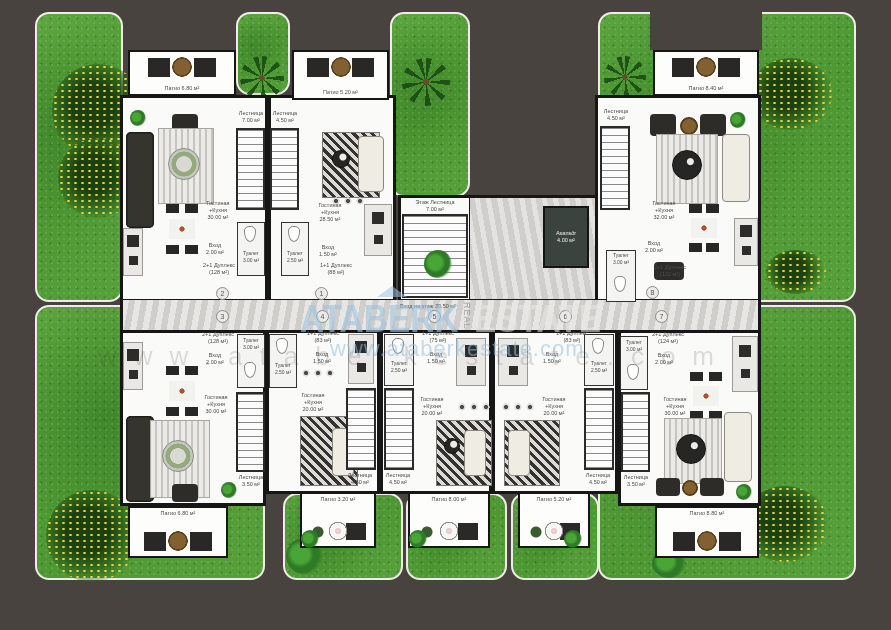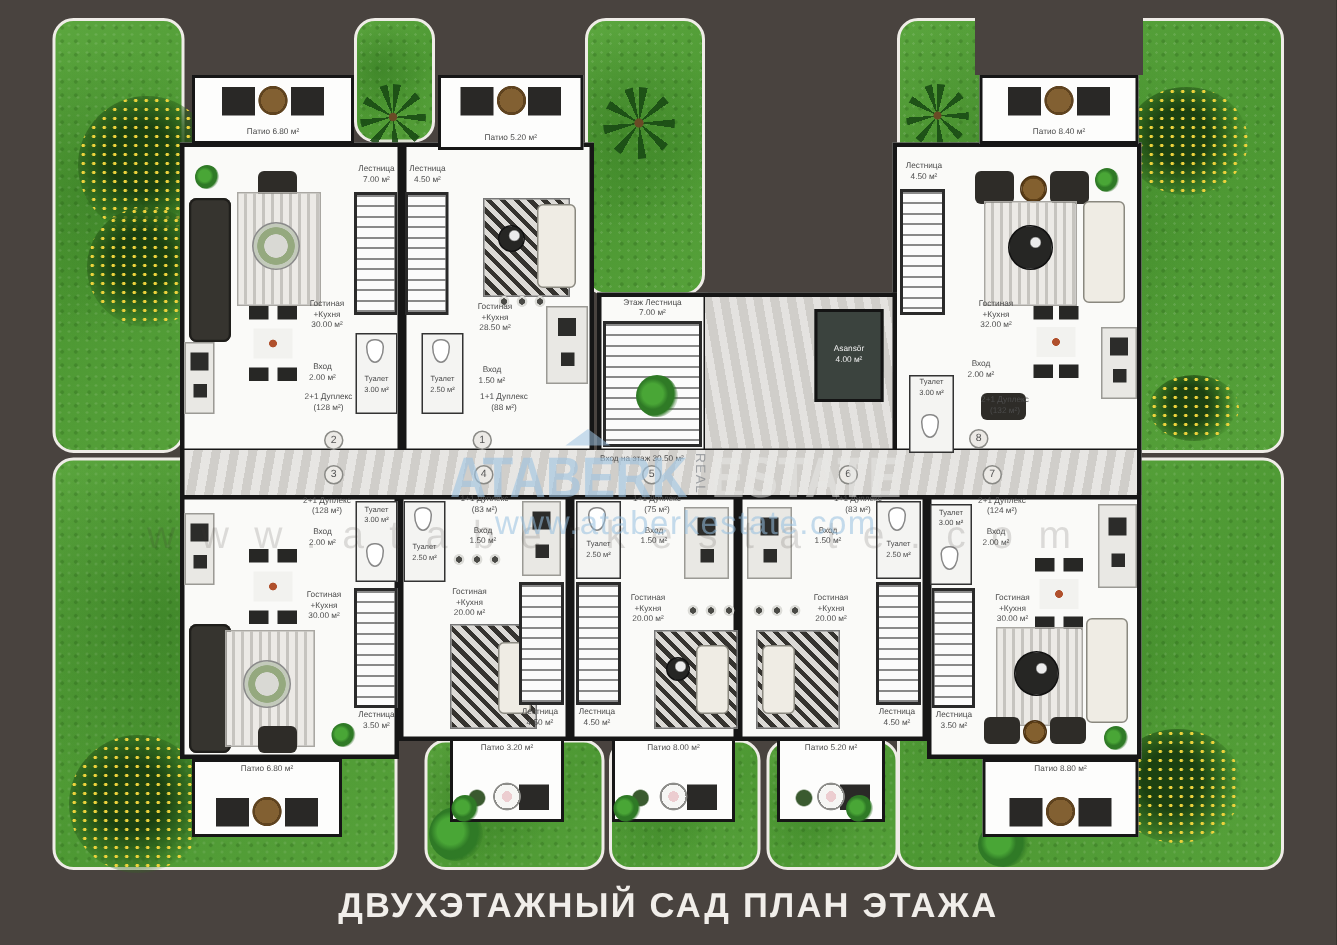--- a/index.html
+++ b/index.html
@@ -347,15 +347,14 @@
     <div class="pset"></div>
   </div>
 
   <div class="wm-roof" style="left:377px;top:286px;"></div>
   <div class="wm-big wm-a" style="left:300px;top:298px;">ATABERK</div>
   <div class="wm-real" style="left:462px;top:302px;">REAL</div>
   <div class="wm-big wm-e" style="left:474px;top:298px;">ESTATE</div>
   <div class="wm-url" style="left:330px;top:336px;">www.ataberkestate.com</div>
   <div class="wm-url2" style="left:98px;top:341px;">www.ataberkestate.com</div>
 
-  <div class="caption">ДВУХЭТАЖНЫЙ САД ПЛАН ЭТАЖА</div>
 
 </div>
 
 </body></html>

